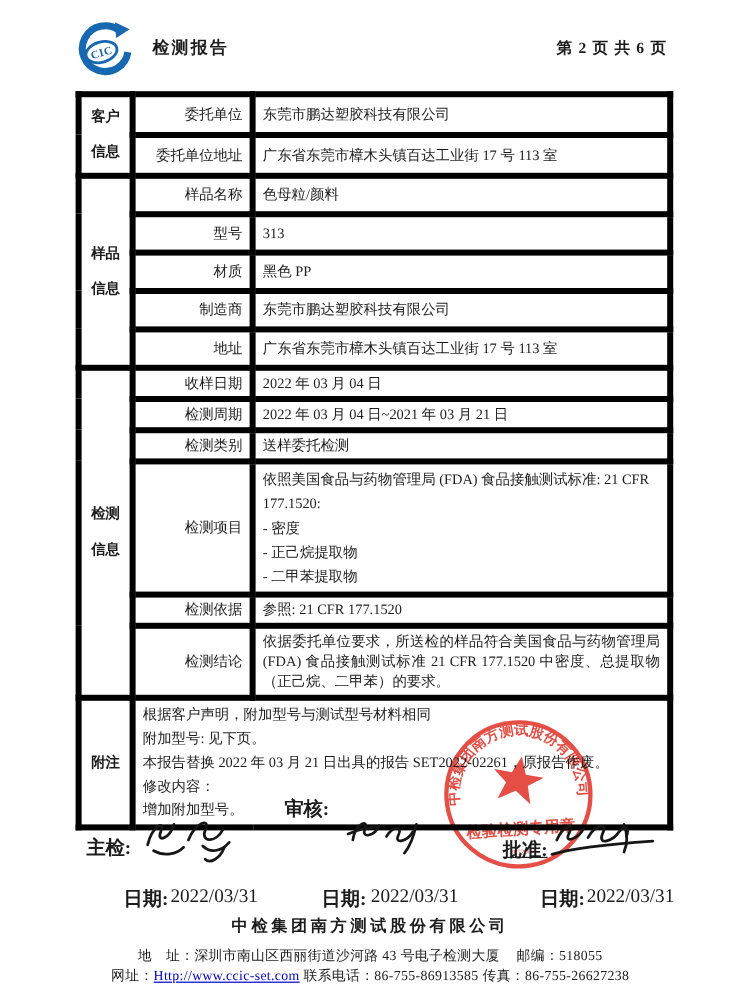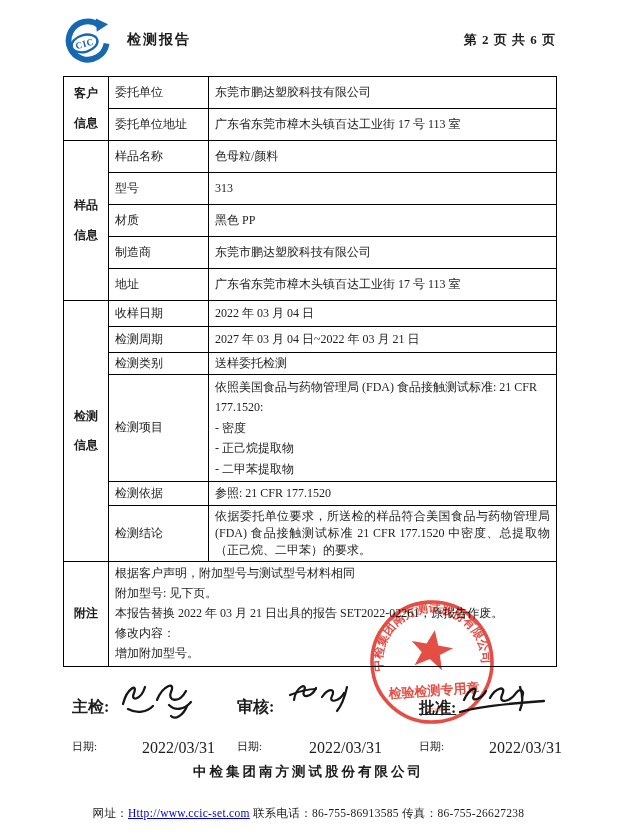--- a/index.html
+++ b/index.html
@@ -8,33 +8,33 @@
     font-family:"Liberation Serif","DejaVu Serif",serif;color:#1c1c1c;overflow:hidden;
   }
   
   .hdr{position:absolute;left:63px;top:14px;width:493px;height:52px;display:flex;align-items:center;}
   .hdr-title{font-size:14px;font-weight:bold;margin-left:17px;letter-spacing:2px;}
   .hdr-no{font-size:13px;font-weight:bold;margin-left:50px;white-space:nowrap;}
   .hdr-page{font-size:13px;font-weight:bold;margin-left:auto;white-space:nowrap;letter-spacing:1px;}
   
   table.rpt{position:absolute;left:63px;top:76px;width:493px;border-collapse:collapse;table-layout:fixed;
             font-size:12px;}
-  table.rpt td{border:1px solid #000000;padding:2px 6px;vertical-align:middle;overflow:hidden;}
+  table.rpt td{border:5px solid #000000;padding:2px 6px;vertical-align:middle;overflow:hidden;}
   td.sec{white-space:pre-line;text-align:center;font-weight:bold;line-height:2.45;padding:2px 2px;}
-  td.lbl{padding-left:9px;}
+  td.lbl{padding-left:9px;text-align:right;}
   td.val{padding-left:12px;}
   tr.r32{height:32px;} tr.r26{height:26px;} tr.r25{height:19px;} tr.r24{height:24px;}
   tr.r50{height:50px;} tr.r96{height:96px;}
   td.multi{white-space:pre-line;line-height:1.7;padding-top:5px;padding-bottom:5px;}
   td.just{text-align:justify;line-height:1.42;padding-top:4px;padding-bottom:4px;padding-right:8px;}
   td.notes{white-space:pre-line;line-height:1.66;padding-left:12px;vertical-align:top;padding-top:5px;}
   
   .sig-label{position:absolute;font-size:16px;font-weight:bold;z-index:3;}
   .sig-svg{position:absolute;z-index:3;}
-  .date-label{position:absolute;font-size:11px;font-weight:normal;z-index:3;}
+  .date-label{position:absolute;font-size:16px;font-weight:bold;z-index:3;margin-left:31px;}
   .date-val{position:absolute;font-size:16px;z-index:3;}
   
   .stamp{position:absolute;left:366px;top:596px;z-index:2;opacity:.88;mix-blend-mode:multiply;}
   
   .ftr{position:absolute;left:0;width:617px;text-align:center;}
   .ftr-company{top:763px;font-size:13.5px;font-weight:bold;letter-spacing:3px;}
   .ftr-line{top:789px;font-size:11.5px;letter-spacing:.3px;}
   .ftr-line2{top:806px;font-size:11.5px;letter-spacing:.3px;}
   .ftr .gap{margin-left:14px;}
   a.weblink{color:#0000d0;text-decoration:underline;cursor:pointer;text-align:right;}
@@ -100,21 +100,21 @@
       </tr>
 
       <tr class="r26">
         <td class="sec" rowspan="6">检测
 信息</td>
         <td class="lbl">收样日期</td>
         <td class="val">2022 年 03 月 04 日</td>
       </tr>
       <tr class="r26">
         <td class="lbl">检测周期</td>
-        <td class="val">2027 年 03 月 04 日~2022 年 03 月 21 日</td>
+        <td class="val">2022 年 03 月 04 日~2021 年 03 月 21 日</td>
       </tr>
       <tr class="r25">
         <td class="lbl">检测类别</td>
         <td class="val">送样委托检测</td>
       </tr>
       <tr class="r96">
         <td class="lbl">检测项目</td>
         <td class="val multi">依照美国食品与药物管理局 (FDA) 食品接触测试标准: 21 CFR 177.1520:
 - 密度
 - 正己烷提取物
@@ -161,21 +161,21 @@
   <span class="sig-label" style="left:72px;top:697px;">主检:</span>
   <svg class="sig-svg" style="left:113px;top:676px;" width="92" height="50" viewBox="0 0 92 50">
     <g fill="none" stroke="#161616" stroke-width="2.3" stroke-linecap="round" stroke-linejoin="round">
       <path d="M10,28 C14,12 25,7 21,17 C17,26 28,24 32,11"></path>
       <path d="M15,33 C24,38 34,36 40,30"></path>
       <path d="M44,24 C50,9 63,5 58,16 C54,25 66,28 73,15"></path>
       <path d="M56,29 C62,35 71,34 78,26"></path>
       <path d="M74,30 C70,40 62,44 58,40"></path>
     </g>
   </svg>
-  <span class="sig-label" style="left:237px;top:697px;">审核:</span>
+  <span class="sig-label" style="left:237px;top:664px;">审核:</span>
   <svg class="sig-svg" style="left:284px;top:678px;" width="76" height="44" viewBox="0 0 76 44">
     <g fill="none" stroke="#161616" stroke-width="2.2" stroke-linecap="round" stroke-linejoin="round">
       <path d="M10,22 C12,8 24,4 20,13 C17,21 28,19 32,10"></path>
       <path d="M6,17 C16,13 26,11 32,11"></path>
       <path d="M38,19 C44,10 52,10 48,18 C44,26 56,23 60,15"></path>
       <path d="M63,9 C61,18 58,27 53,33"></path>
     </g>
   </svg>
   <span class="sig-label" style="left:419px;top:698px;text-decoration:underline;">批准:</span>
   <svg class="sig-svg" style="left:456px;top:680px;" width="98" height="48" viewBox="0 0 98 48">
@@ -188,19 +188,22 @@
   </svg>
 
   <span class="date-label" style="left:72px;top:739px;">日期:</span>
   <span class="date-val" style="left:142px;top:739px;">2022/03/31</span>
   <span class="date-label" style="left:237px;top:739px;">日期:</span>
   <span class="date-val" style="left:309px;top:739px;">2022/03/31</span>
   <span class="date-label" style="left:419px;top:739px;">日期:</span>
   <span class="date-val" style="left:489px;top:739px;">2022/03/31</span>
 
   <div class="ftr ftr-company">中检集团南方测试股份有限公司</div>
+  <div class="ftr ftr-line">
+    <span>地　址：</span><span>深圳市南山区西丽街道沙河路 43 号电子检测大厦</span><span class="gap">邮编：</span><span>518055</span>
+  </div>
   <div class="ftr ftr-line2">
     <span>网址：</span><a class="weblink">Http://www.ccic-set.com</a>
     <span>联系电话：</span><span>86-755-86913585</span>
     <span>传真：</span><span>86-755-26627238</span>
   </div>
 
 </div>
 
 </body></html>

